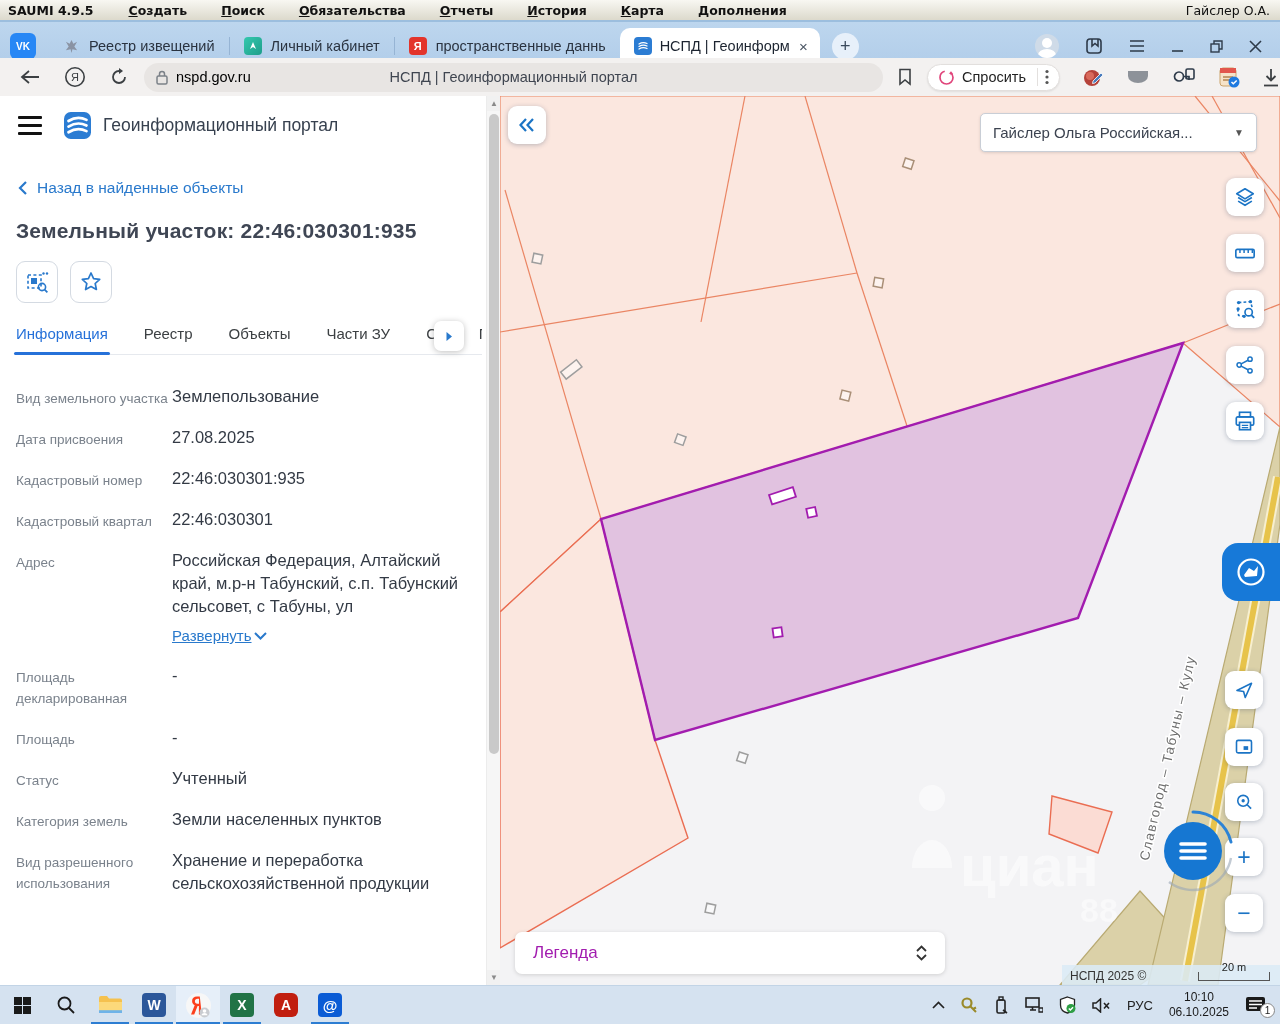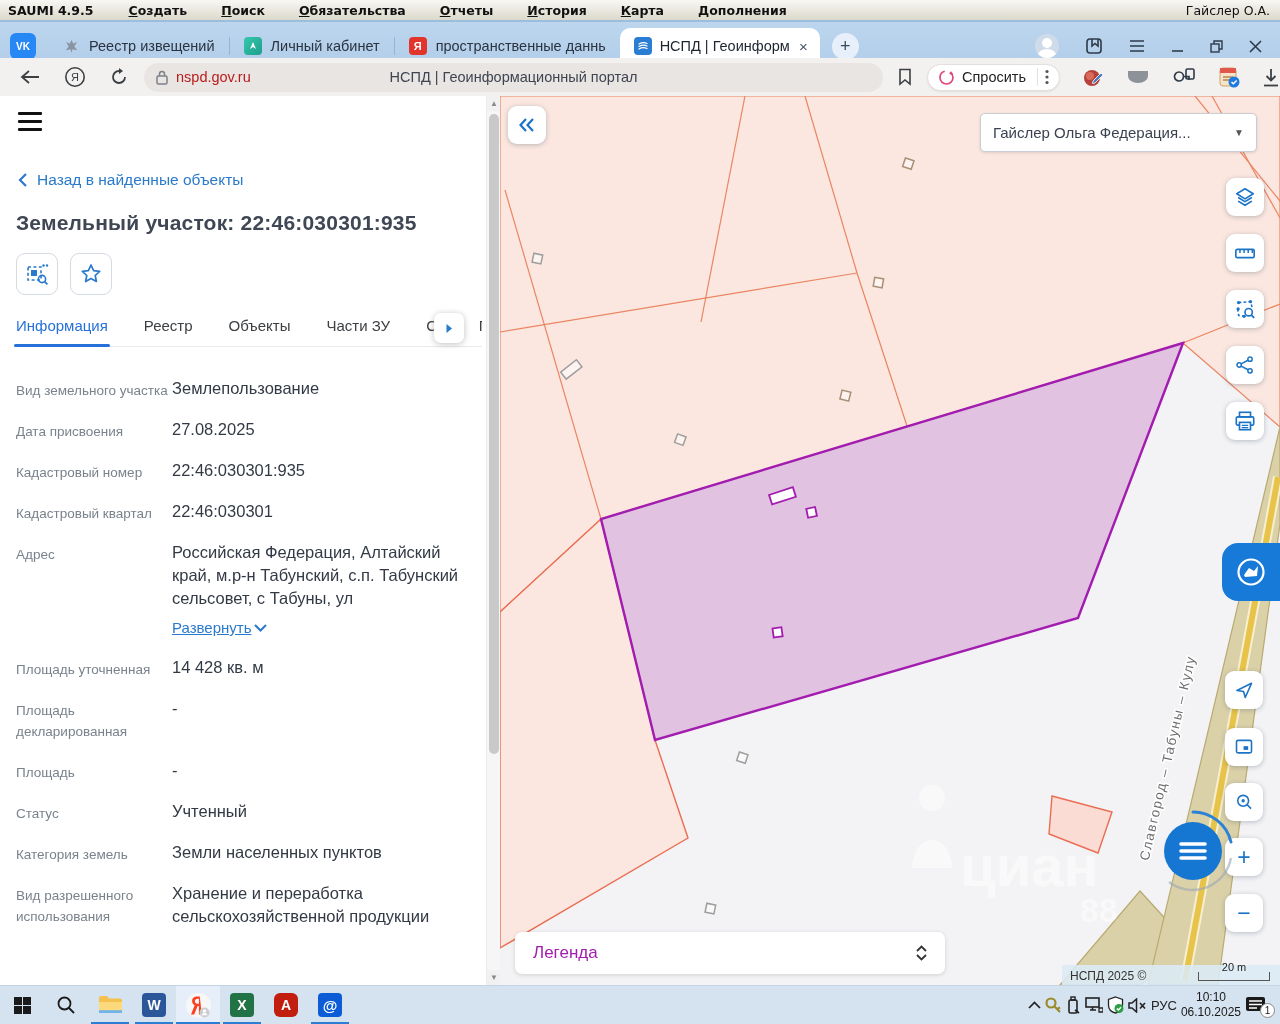--- a/index.html
+++ b/index.html
@@ -30,21 +30,21 @@
   .winbtn { color:#2e3b4a; font-size:15px; }
   .avatar { width:24px; height:24px; border-radius:50%; background:#cfdbe8; position:relative; overflow:hidden; }
   .avatar::before { content:""; position:absolute; left:7px; top:4px; width:10px; height:10px; border-radius:50%; background:#fff; }
   .avatar::after { content:""; position:absolute; left:3px; top:15px; width:18px; height:12px; border-radius:50%; background:#fff; }
   
   #toolbar { position:absolute; left:0; top:58px; width:1280px; height:38px; background:#f3f1f0;
     display:flex; align-items:center; }
   .navic { color:#3c4043; margin-left:20px; display:flex; align-items:center; }
   .urlpill { margin-left:16px; width:768px; height:29px; border-radius:15px; background:#e8e5e3;
     display:flex; align-items:center; padding:0 12px; position:relative; }
-  .urlpill .url { color:#b91c1c; font-size:14.5px; margin-left:8px; }
+  .urlpill .url { color:#000000; font-size:14.5px; margin-left:8px; }
   .urlpill .ptitle { position:absolute; left:0; right:0; text-align:center; color:#3f4550; font-size:14.5px; pointer-events:none; }
   .askbtn { margin-left:14px; height:27px; border:1px solid #e2dfdd; background:#fff; border-radius:16px;
     display:flex; align-items:center; gap:7px; padding:0 10px; box-shadow:0 1px 2px rgba(0,0,0,.08); font-size:14.5px; color:#222; }
   .askbtn .vsep { width:1px; height:18px; background:#e3e0de; margin-left:4px; }
   .extrow { display:flex; align-items:center; gap:22px; margin-left:22px; }
   
   #content { position:absolute; left:0; top:96px; width:1280px; height:889px; background:#fff; }
   #panel { position:absolute; left:0; top:0; width:500px; height:889px; background:#fff; overflow:hidden; }
   .phead { display:flex; align-items:center; margin:16px 0 0 18px; gap:22px; }
   .burger { width:24px; display:flex; flex-direction:column; gap:5px; }
@@ -94,21 +94,21 @@
   .scalebar .slabel { position:absolute; left:0; right:0; top:-9px; text-align:center; font-size:11px; color:#222; line-height:9px; }
   .bubblewrap { position:absolute; left:648px; top:710px; width:90px; height:90px; }
   
   #taskbar { position:absolute; left:0; top:985px; width:1280px; height:39px; background:#d5e2f0; border-top:1px solid #c2d4e6;
     display:flex; align-items:center; }
   .tbicon { width:44px; height:39px; display:flex; align-items:center; justify-content:center; position:relative; }
   .tbicon.activeapp { background:#e6eff9; }
   .underline { position:absolute; left:3px; right:3px; bottom:0; height:3px; background:#2d7dd2; }
   .appsq { width:24px; height:24px; border-radius:4px; color:#fff; font:bold 14px "Liberation Sans",sans-serif;
     display:flex; align-items:center; justify-content:center; }
-  #tray { margin-left:auto; display:flex; align-items:center; gap:4px; padding-right:14px; color:#222; }
+  #tray { margin-left:auto; display:flex; align-items:center; gap:16px; padding-right:14px; color:#222; }
   .clock { text-align:center; font-size:12px; line-height:15px; color:#1a1a1a; }
   .lang { font-size:13px; }
   .notif { position:relative; }
   .badge { position:absolute; right:-9px; bottom:-4px; width:15px; height:15px; border-radius:50%; background:#fff;
     border:1px solid #888; font-size:10px; color:#222; display:flex; align-items:center; justify-content:center; }
   svg { display:block; }
 </style>
 </head>
 <body>
 
@@ -272,20 +272,29 @@
 </div>
 
 <div id="content">
   <div id="panel">
     <div class="phead">
       <span class="burger">
           <span></span>
           <span></span>
           <span></span>
         </span>
+      <span style="display:flex;align-items:center;gap:12px">
+        <span>
+          <svg width="27" height="27" viewBox="0 0 24 24">
+              <rect x="0" y="0" width="24" height="24" rx="6" fill="#2b7cd3"></rect>
+              <path d="M4 8 Q12 3 20 7 M4 13 Q12 8 20 12 M4 18 Q12 13 20 17" stroke="#fff" stroke-width="2.4" fill="none" stroke-linecap="round"></path>
+            </svg>
+        </span>
+        <span class="ptitle2">Геоинформационный портал</span>
+      </span>
     </div>
     <div class="backlink">
       <svg width="9" height="14" viewBox="0 0 9 14">
           <path d="M8 1 L2 7 L8 13" stroke="#2979cc" stroke-width="2.2" fill="none"></path>
         </svg>
       <span>Назад в найденные объекты</span>
     </div>
     <h1 class="objtitle">Земельный участок: 22:46:030301:935</h1>
     <div class="iconbtns">
       <div class="iconbtn">
@@ -338,24 +347,20 @@
         <div class="flabel">Адрес</div>
         <div class="fvalue">
           <span>Российская Федерация, Алтайский край, м.р-н Табунский, с.п. Табунский сельсовет, с Табуны, ул</span>
           <span class="expand">
             <span class="etext">Развернуть</span>
             <svg width="13" height="8" viewBox="0 0 13 8">
                 <path d="M1 1 L6.5 6.5 L12 1" stroke="#2979cc" stroke-width="2" fill="none"></path>
               </svg>
           </span>
         </div>
-      </div>
-      <div class="frow">
-        <div class="flabel">Площадь уточненная</div>
-        <div class="fvalue">14 428 кв. м</div>
       </div>
       <div class="frow">
         <div class="flabel">Площадь декларированная</div>
         <div class="fvalue">-</div>
       </div>
       <div class="frow">
         <div class="flabel">Площадь</div>
         <div class="fvalue">-</div>
       </div>
       <div class="frow">
@@ -430,21 +435,21 @@
 
       <text x="672" y="663" font-size="13.5" letter-spacing="1.5" fill="#6d6d6d" stroke="#ffffff" stroke-width="3" paint-order="stroke" text-anchor="middle" font-family="Liberation Sans" transform="rotate(-77 672 663)">Славгород – Табуны – Кулу</text>
     </svg>
 
     <div class="mapbtn collapse">
       <svg width="16" height="14" viewBox="0 0 16 14">
           <path d="M7 1 L1.5 7 L7 13 M14 1 L8.5 7 L14 13" stroke="#1b74c5" stroke-width="2.2" fill="none"></path>
         </svg>
     </div>
     <div class="userdd">
-      <span>Гайслер Ольга Федерация...</span>
+      <span>Гайслер Ольга Российская...</span>
       <span class="caret">▼</span>
     </div>
 
     <div class="mapbtn" style="left:726px;top:82px">
       <svg width="22" height="22" viewBox="0 0 24 24">
           <path d="M12 3 L21 8.5 L12 14 L3 8.5 Z" fill="none" stroke="#1b74c5" stroke-width="1.8" stroke-linejoin="round"></path>
           <path d="M4.5 12.5 L12 17 L19.5 12.5" fill="none" stroke="#1b74c5" stroke-width="1.8"></path>
           <path d="M4.5 16.5 L12 21 L19.5 16.5" fill="none" stroke="#1b74c5" stroke-width="1.8"></path>
         </svg>
     </div>

